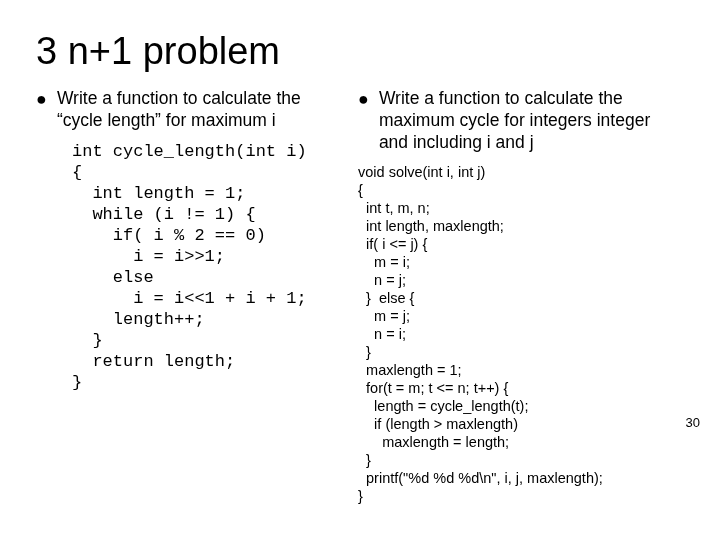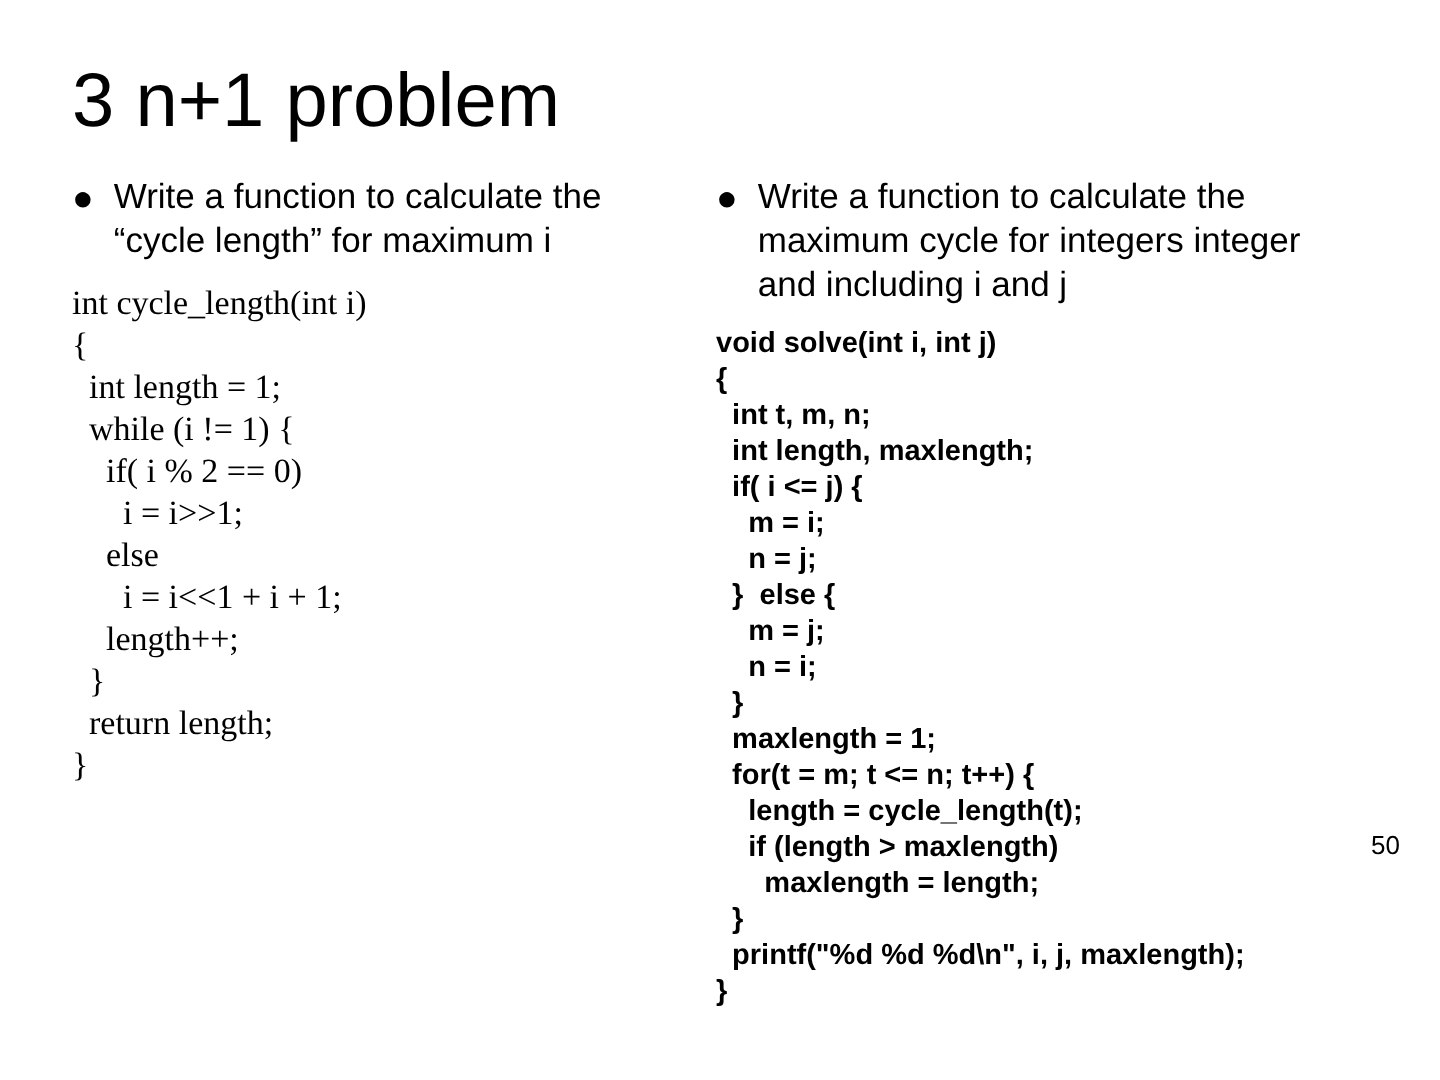--- a/index.html
+++ b/index.html
@@ -5,22 +5,22 @@
   * { margin: 0; padding: 0; box-sizing: border-box; }
   html, body { width: 720px; height: 540px; background: #fff; font-family: Arial, Helvetica, sans-serif; color: #000; }
   .slide { position: relative; width: 720px; height: 444px; padding: 30px 36px 20px 36px; }
   .title { font-size: 38px; font-weight: 400; margin-bottom: 14px; }
   .columns { display: flex; gap: 12px; }
   .col-left { width: 310px; }
   .col-right { width: 320px; }
   .bullet-row { display: flex; align-items: flex-start; margin-bottom: 10px; }
   .bullet-dot { font-size: 18px; line-height: 22px; margin-right: 10px; margin-top: 1px; }
   .bullet-text { font-size: 17.5px; line-height: 22px; }
-  .code { font-family: Liberation Serif, serif; font-size: 17px; line-height: 21px; white-space: pre; }
-  .code-right { font-family: Arial, Helvetica, sans-serif; font-size: 14.5px; line-height: 18px; white-space: pre; font-weight: bold; }
+  .code { font-family: Liberation Mono, monospace; font-size: 17px; line-height: 21px; white-space: pre; margin-left: 36px; }
+  .code-right { font-family: Arial, Helvetica, sans-serif; font-size: 14.5px; line-height: 18px; white-space: pre; }
   .pagenum { position: absolute; right: 20px; bottom: 14px; font-size: 13px; }
 </style>
 </head>
 <body>
 
 <div class="slide">
 
   <div class="title">3 n+1 problem</div>
 
   <div class="columns">
@@ -65,15 +65,15 @@
     length = cycle_length(t);
     if (length &gt; maxlength)
       maxlength = length;
   }
   printf("%d %d %d\n", i, j, maxlength);
 }</div>
     </div>
 
   </div>
 
-  <div class="pagenum">50</div>
+  <div class="pagenum">30</div>
 
 </div>
 
 </body></html>

